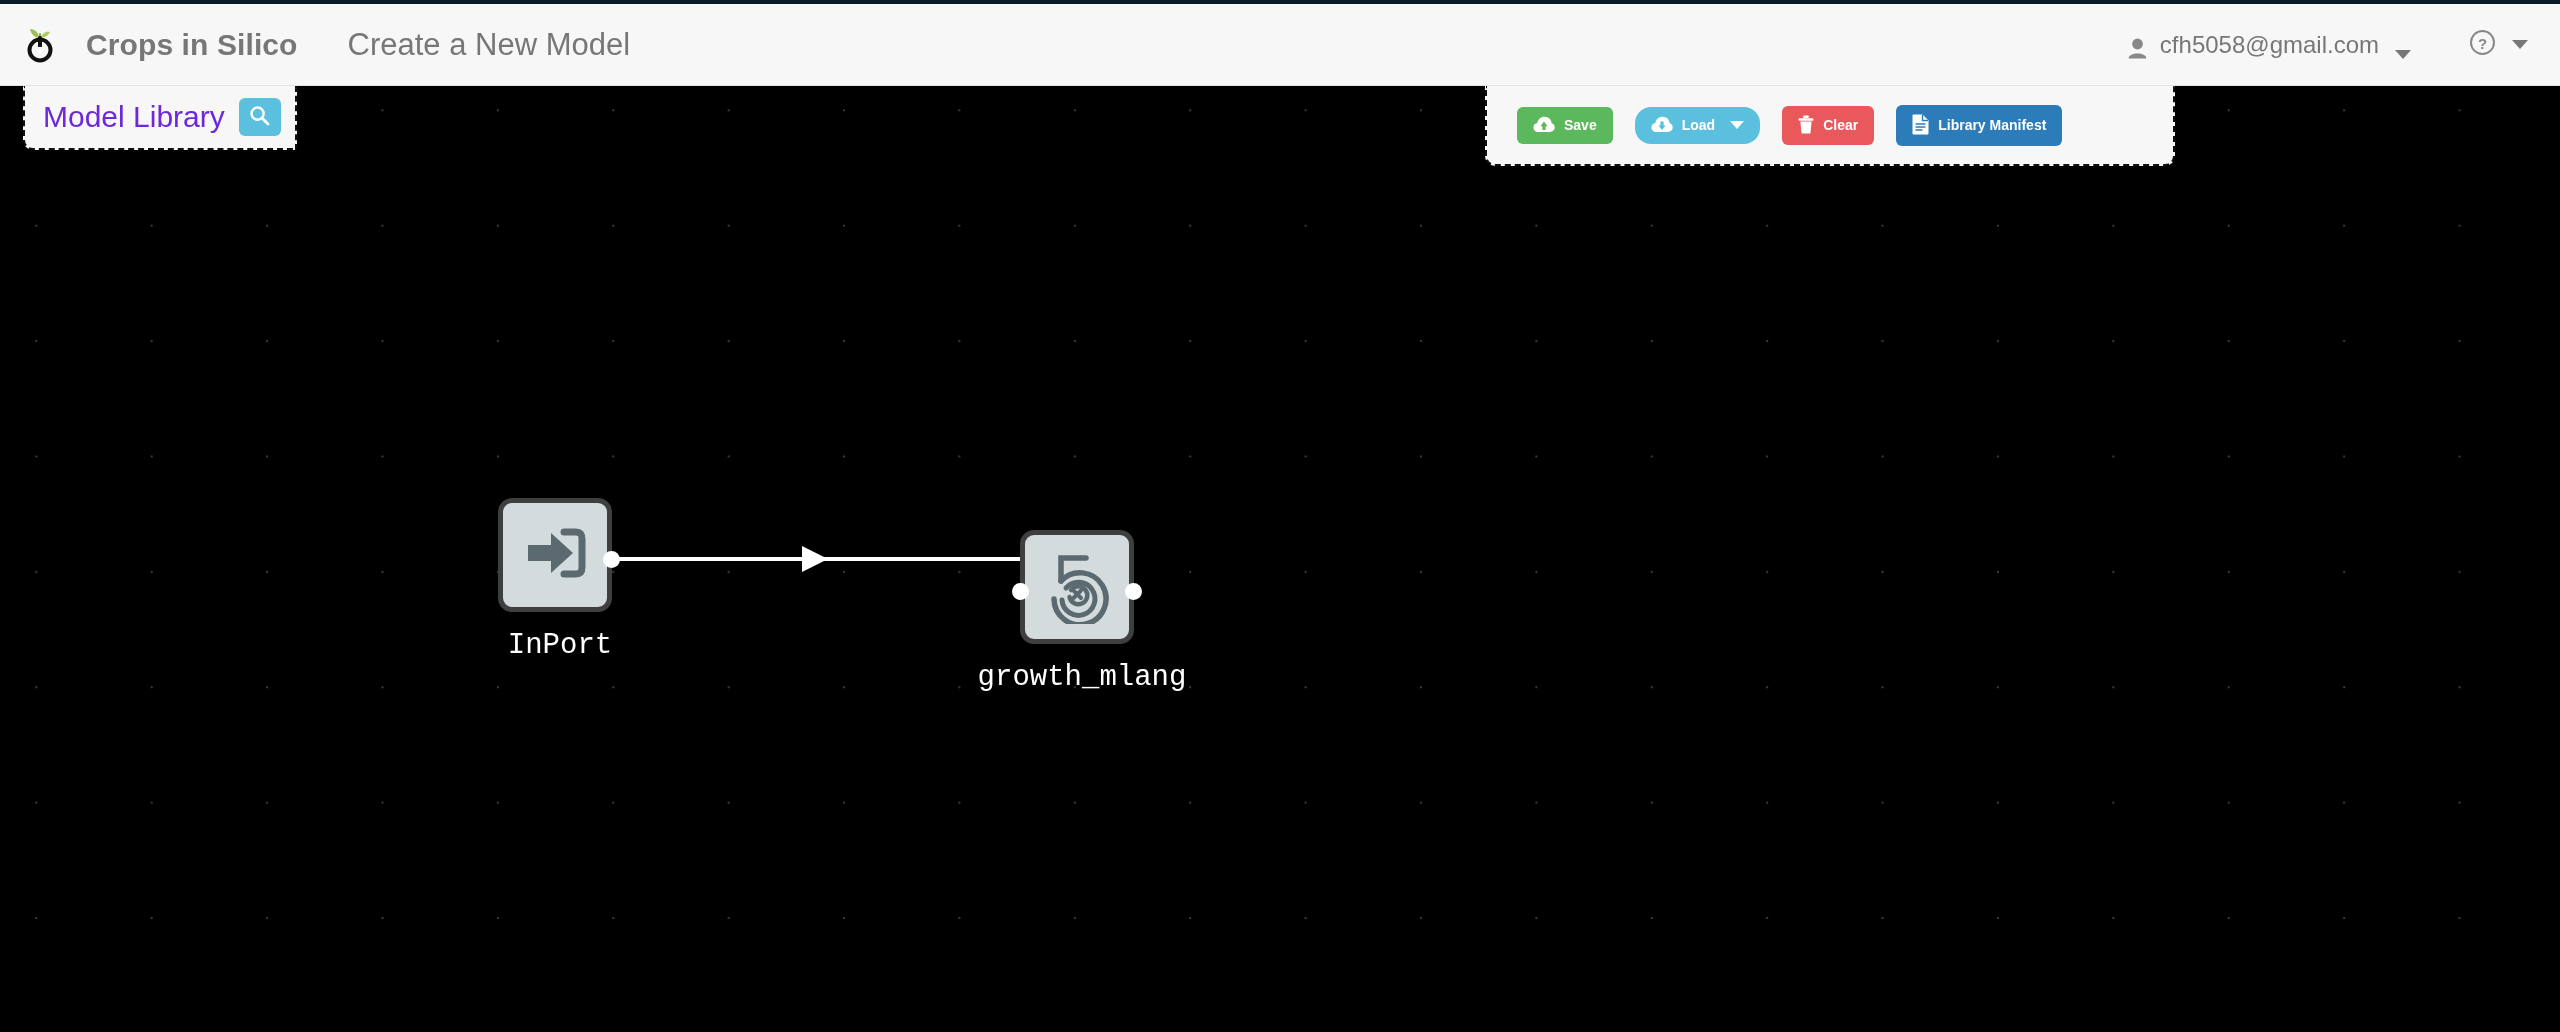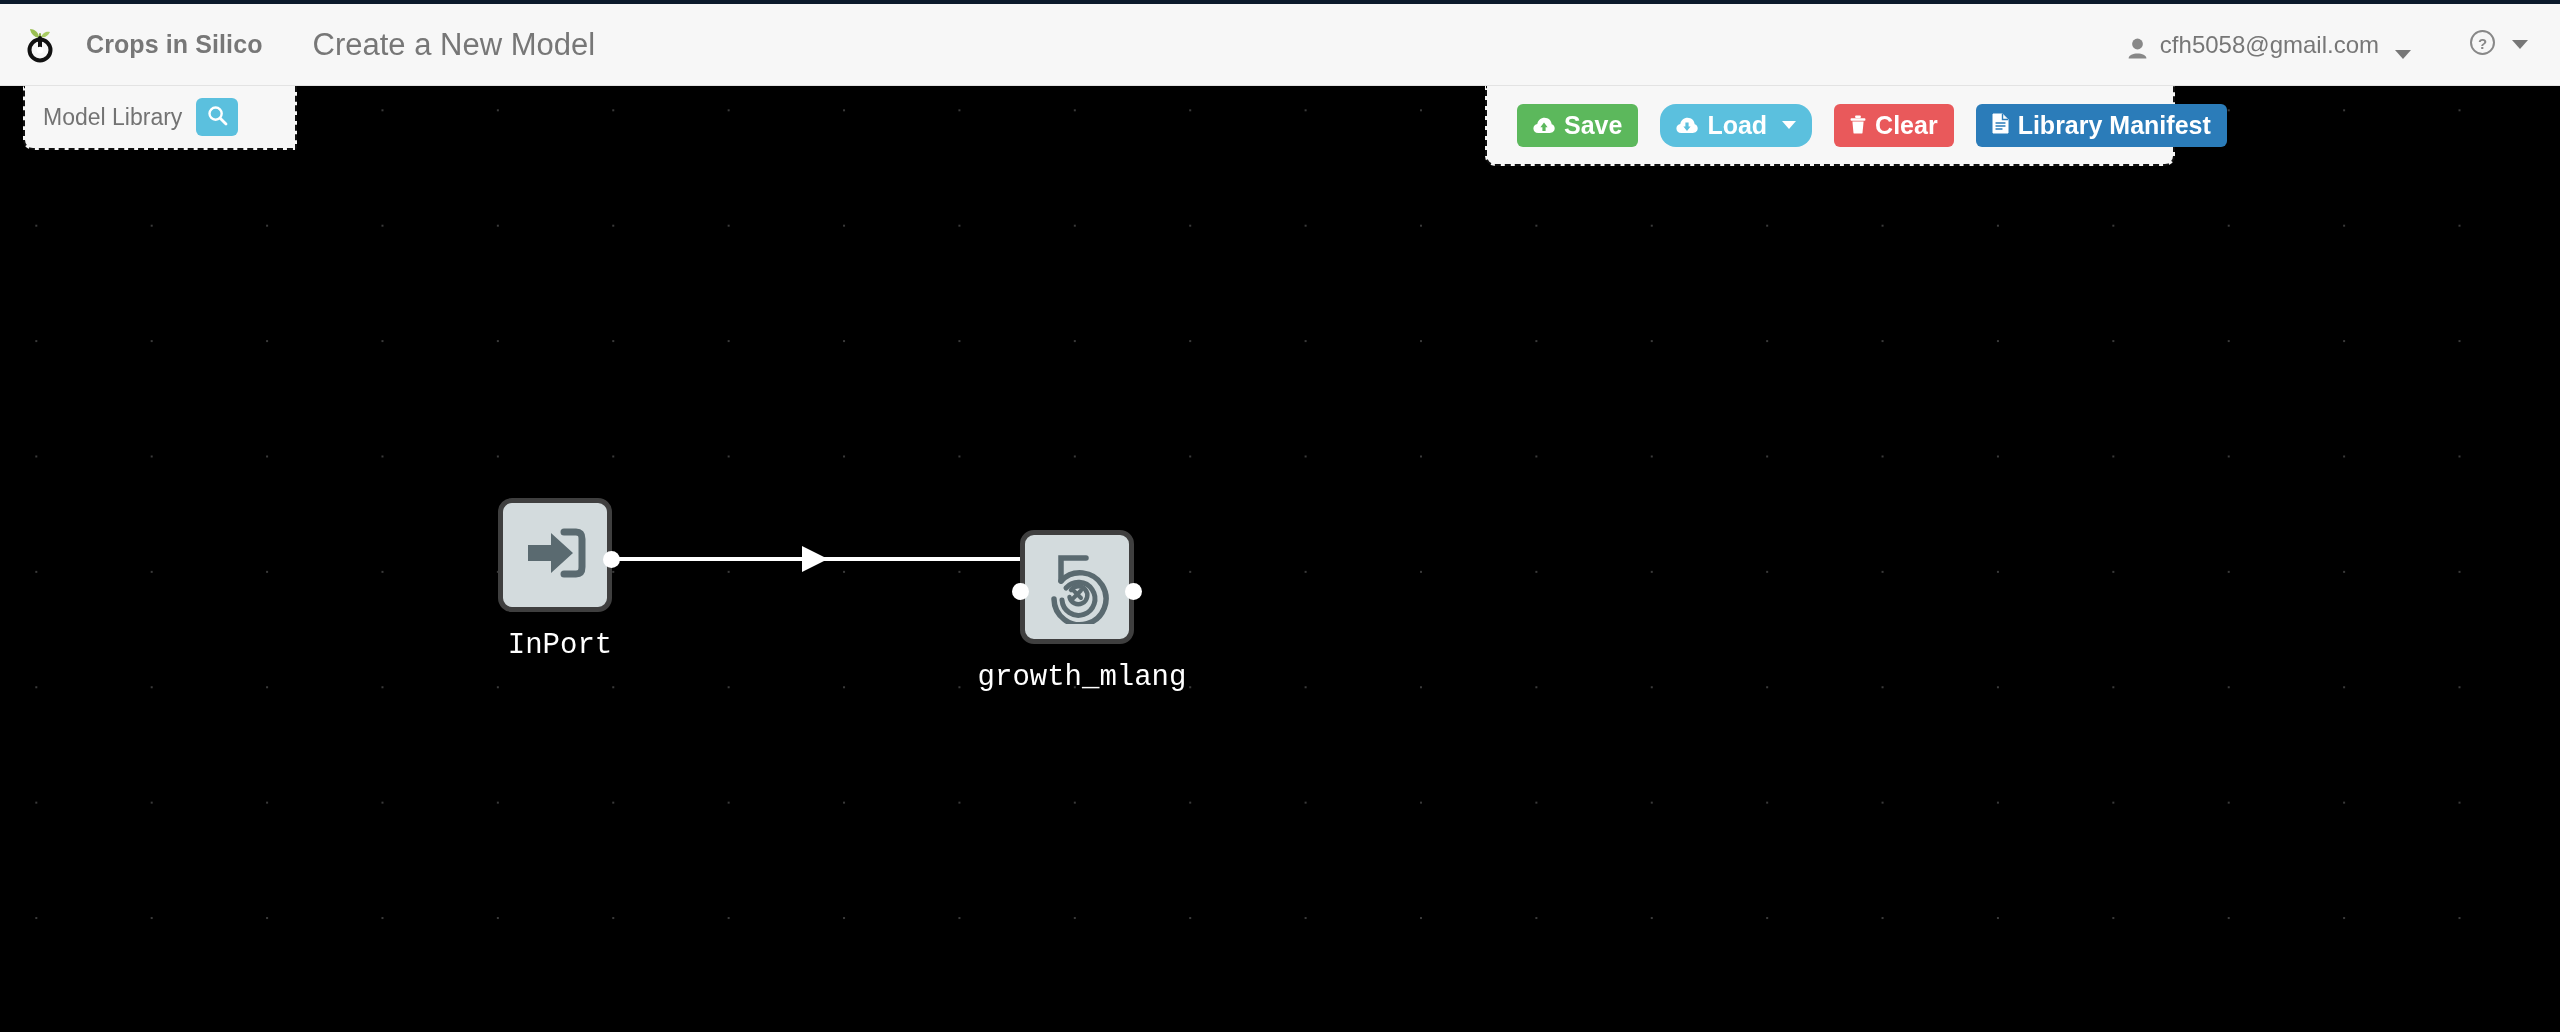--- a/index.html
+++ b/index.html
@@ -37,21 +37,21 @@
     display: flex;
     align-items: center;
     padding-left: 18px;
   }
   .brand-logo {
     width: 44px; height: 44px;
     display: flex; align-items: center; justify-content: center;
     flex: 0 0 auto;
   }
   .brand-name {
-    font-size: 25px;
+    font-size: 30px;
     font-weight: bold;
     color: #777777;
     margin-left: 24px;
     letter-spacing: .1px;
     white-space: nowrap;
   }
   .nav-link {
     font-size: 31px;
     color: #777777;
     margin-left: 50px;
@@ -115,22 +115,22 @@
     border: 2px dashed #111111;
     border-top: none;
     border-bottom-left-radius: 10px;
     border-bottom-right-radius: 2px;
     display: flex;
     align-items: center;
     padding: 0 14px 0 18px;
     z-index: 20;
   }
   .ml-title {
-    font-size: 23px;
-    color: #737373;
+    font-size: 30px;
+    color: #6d28d9;
     white-space: nowrap;
   }
   .ml-search-btn {
     margin-left: 14px;
     width: 42px; height: 38px;
     background: #5bc0de;
     border-radius: 6px;
     display: flex; align-items: center; justify-content: center;
     cursor: pointer;
     border: none;
@@ -155,21 +155,21 @@
     z-index: 20;
   }
   .btn {
     display: inline-flex;
     align-items: center;
     gap: 9px;
     border: none;
     border-radius: 6px;
     color: #ffffff;
     font-family: "Liberation Sans", sans-serif;
-    font-size: 25px;
+    font-size: 14px;
     font-weight: bold;
     padding: 9px 16px;
     cursor: pointer;
     white-space: nowrap;
     line-height: 1;
   }
   .btn-save   { background: #5cb85c; }
   .btn-load   { background: #5bc0de; border-radius: 16px; }
   .btn-clear  { background: #e9595b; }
   .btn-manifest { background: #2b7cb9; }

